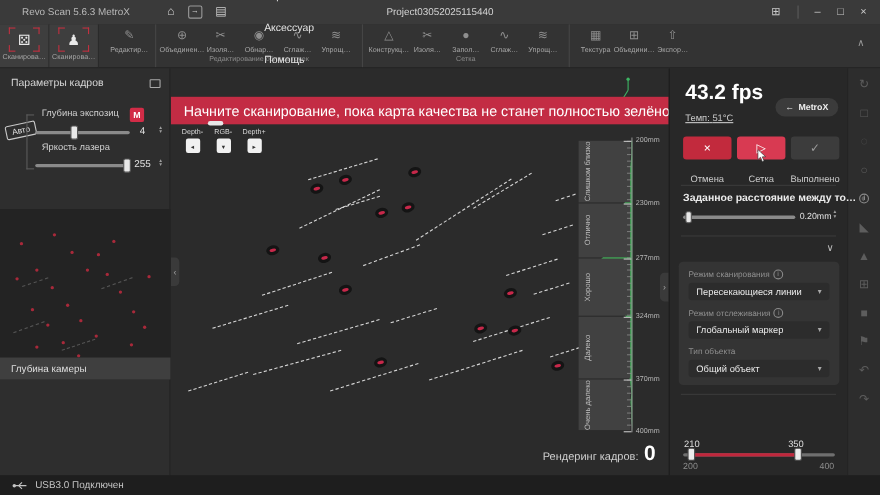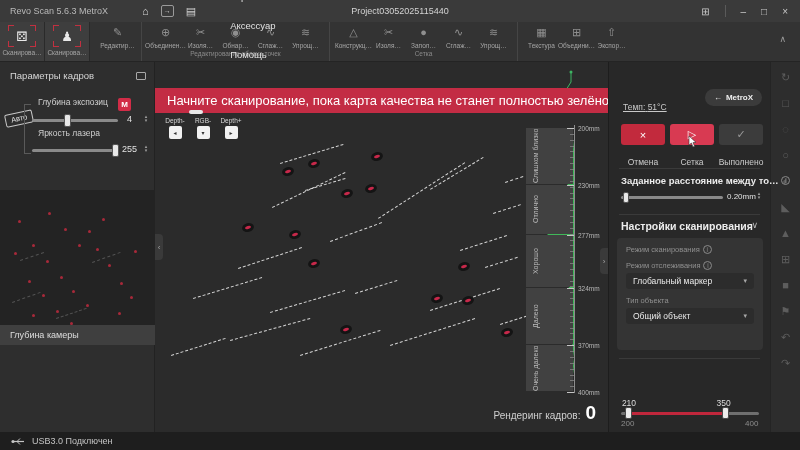--- a/index.html
+++ b/index.html
@@ -1,21 +1,21 @@
 <!DOCTYPE html>
 <html><head>
 <meta charset="utf-8">
 <style>
   * { box-sizing: border-box; margin: 0; padding: 0; }
   html,body { width:800px; height:450px; overflow:hidden; }
   body { position:relative; background:#2b2b2b; font-family:"Liberation Sans",sans-serif; color:#ccc; }
 
   
   .titlebar { position:absolute; top:0; left:0; width:800px; height:22px; background:#3a3a3a; display:flex; align-items:center; font-size:9px; color:#b9b9b9; z-index:30; }
-  .app-title { margin-left:10px; }
+  .app-title { margin-left:20px; }
   #tb-icons { display:flex; gap:12px; margin-left:34px; color:#cfcfcf; font-size:11px; }
   #tb-icons .tb-ic { line-height:12px; cursor:default; }
   #tb-icons .boxed { border:1px solid #9a9a9a; border-radius:2px; font-size:7px; padding:0 2px; line-height:9px; }
   #menus { display:flex; gap:18px; margin-left:34px; font-size:9.5px; color:#e2e2e2;flex-direction:column; }
   .project { position:absolute; left:50%; transform:translateX(-50%); color:#d4d4d4; }
   #win-icons { margin-left:auto; display:flex; gap:15px; margin-right:12px; align-items:center; color:#c8c8c8; font-size:10px; }
   .vsep { width:1px; height:12px; background:#5a5a5a; }
 
   
   .toolbar { position:absolute; top:22px; left:0; width:800px; height:40px; background:#333333; border-bottom:1px solid #242424; display:flex; align-items:stretch; z-index:25; }
@@ -456,20 +456,21 @@
       <span class="ticklab" style="top: 272px;">400mm</span>
     </div>
 
   <div class="renderrow">
     <span class="render-label">Рендеринг кадров:</span>
     <span class="render-value">0</span>
   </div>
 </div>
 
 <div class="right-panel">
+  <div class="fps">43.2 fps</div>
   <div class="temp">
     <span>Темп:</span>
     <span>51°C</span>
   </div>
   <div class="pill">
     <span>←</span>
     <span>MetroX</span>
   </div>
   <div id="actions">
       <div class="acol">
@@ -497,26 +498,29 @@
   <div class="rdiv" style="top:106px;"></div>
   <div class="rp-head" style="top:113px;">
     <span>Заданное расстояние между то…</span><span class="info"></span>
   </div>
   <div class="slider" style="left:12px;top:134px;width:102px;">
     <div class="s-handle" style="left:2px;top:-4px;width:6px;height:11px;"></div>
   </div>
   <span class="val-box" style="left:118px;top:130px;font-size:8px;">0.20mm</span>
   <span class="stepper" style="left:146px;top:129px;"></span>
   <div class="rdiv" style="top:152px;"></div>
-  <div class="rp-head" style="top:158px;font-size:10.5px;">Настройки сканирования</div>
   <span class="chev" style="top:158px;">∨</span>
   <div class="card" id="fields">
       <div class="frow">
         <span class="flabel">Режим сканирования</span>
         <span class="info"></span>
+      </div>
+      <div class="select">
+        <span class="selval">Пересекающиеся линии</span>
+        <span class="caret">▾</span>
       </div>
       <div class="frow">
         <span class="flabel">Режим отслеживания</span>
         <span class="info"></span>
       </div>
       <div class="select">
         <span class="selval">Глобальный маркер</span>
         <span class="caret">▾</span>
       </div>
       <div class="frow">

